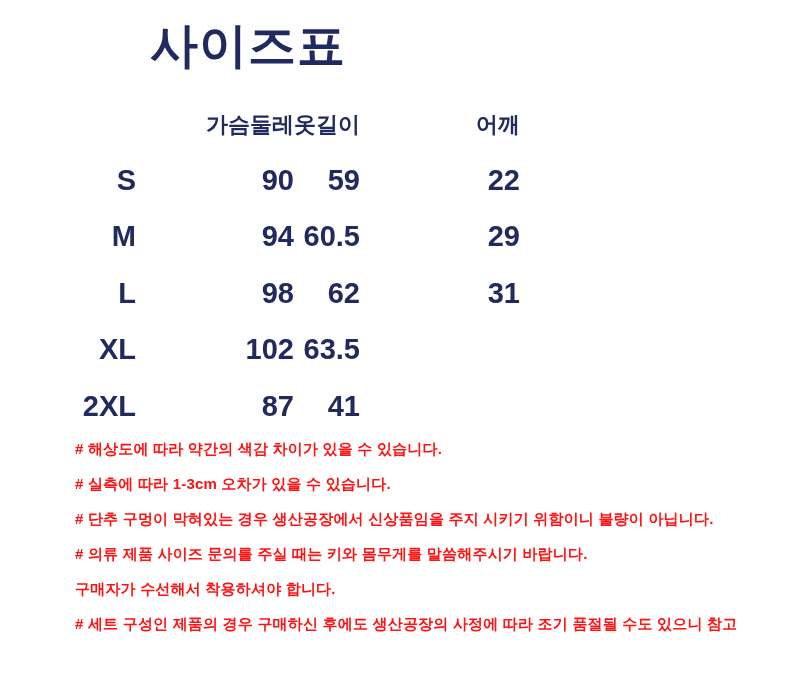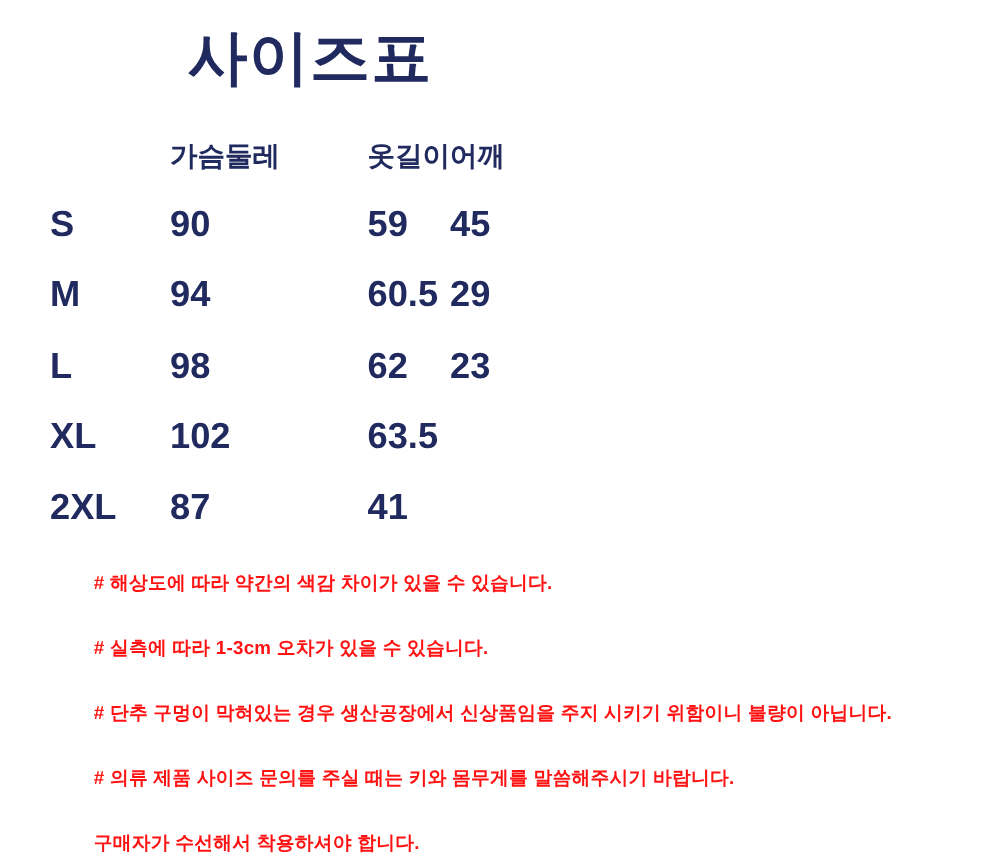--- a/index.html
+++ b/index.html
@@ -34,21 +34,21 @@
   .row {
     display: grid;
     grid-template-columns: 96px 158px 66px 160px;
     height: 56.5px;
     align-items: center;
   }
   .row.header {
     height: 54px;
   }
   .cell {
-    text-align: left;
+    text-align: right;
     color: #212a5e;
   }
   .cell.th {
     font-size: 22px;
     font-weight: 700;
   }
   .cell.size, .cell.val {
     font-size: 29px;
     font-weight: 600;
   }
@@ -63,21 +63,20 @@
   }
   .note {
     height: 35px;
     display: flex;
     align-items: center;
     font-size: 15px;
     font-weight: 700;
     color: #ff1212;
     letter-spacing: 0.2px;
     white-space: nowrap;
-    margin-top: 17px;
   }
 </style>
 </head>
 <body>
 
 <div class="canvas">
 
   <h1 class="title">사이즈표</h1>
 
   <div class="size-table">
@@ -86,35 +85,35 @@
       <div class="cell corner"></div>
       <div class="cell th">가슴둘레</div>
       <div class="cell th">옷길이</div>
       <div class="cell th">어깨</div>
     </div>
 
     <div class="row">
       <div class="cell size">S</div>
       <div class="cell val">90</div>
       <div class="cell val">59</div>
-      <div class="cell val">45</div>
+      <div class="cell val">22</div>
     </div>
 
     <div class="row">
       <div class="cell size">M</div>
       <div class="cell val">94</div>
       <div class="cell val">60.5</div>
       <div class="cell val">29</div>
     </div>
 
     <div class="row">
       <div class="cell size">L</div>
       <div class="cell val">98</div>
       <div class="cell val">62</div>
-      <div class="cell val">23</div>
+      <div class="cell val">31</div>
     </div>
 
     <div class="row">
       <div class="cell size">XL</div>
       <div class="cell val">102</div>
       <div class="cell val">63.5</div>
     </div>
 
     <div class="row">
       <div class="cell size">2XL</div>

